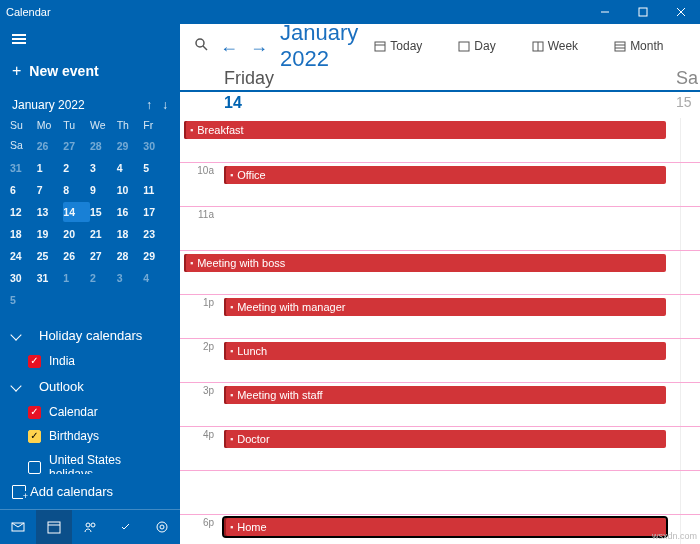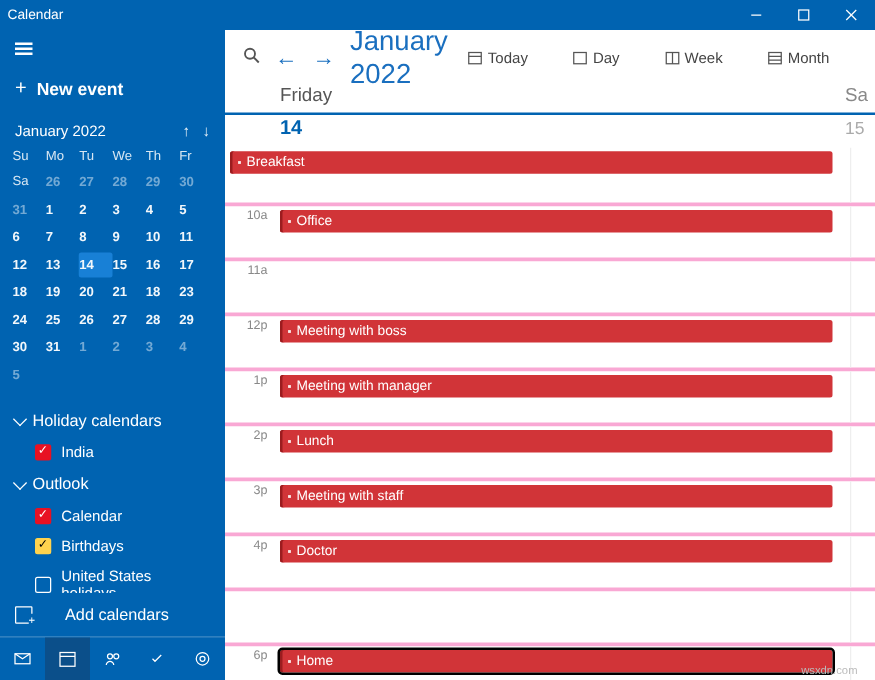--- a/index.html
+++ b/index.html
@@ -18,57 +18,57 @@
 .mini-head{display:flex;align-items:center;justify-content:space-between;padding:4px 2px;}
 .mini-head .lbl{font-size:12px;}
 .mini-head .arrows{display:flex;gap:10px;opacity:.9;}
 .mini-head .arrows span{cursor:pointer;}
 .mgrid{display:grid;grid-template-columns:repeat(6,1fr);font-size:10.5px;gap:2px 0;}
 .mgrid .dow{opacity:.85;padding:3px 0;}
 .mgrid .d{padding:4px 0;opacity:.95;cursor:pointer;border-radius:2px;font-weight:bold;}
 .mgrid .d.dim{opacity:.45;}
 .mgrid .d.sel{background:#1a82d8;}
 .sections{margin-top:12px;overflow:auto;}
-.section-head{display:flex;align-items:center;gap:6px;padding:6px 12px;font-size:13px;cursor:pointer;}
+.section-head{display:flex;align-items:center;gap:19px;padding:6px 12px;font-size:13px;cursor:pointer;}
 .chev{width:8px;height:8px;border-left:1.5px solid #fff;border-bottom:1.5px solid #fff;transform:rotate(-45deg);margin-top:-2px;}
 .cal-item{display:flex;align-items:center;gap:8px;padding:5px 12px 5px 28px;font-size:12px;cursor:pointer;}
 .cb{width:13px;height:13px;border:1.5px solid #fff;border-radius:2px;display:flex;align-items:center;justify-content:center;font-size:10px;line-height:1;}
 .cb.checked.red{background:#e81123;border-color:#e81123;color:#fff;}
 .cb.checked.yellow{background:#ffd34e;border-color:#ffd34e;color:#000;}
-.addcal{display:flex;align-items:center;gap:26px;padding:10px 12px;font-size:13px;cursor:pointer;border-top:0;margin-top:auto;}
+.addcal{display:flex;align-items:center;gap:4px;padding:10px 12px;font-size:13px;cursor:pointer;border-top:0;margin-top:auto;}
 .addcal .ico{width:14px;height:14px;border:1.5px solid #fff;border-radius:1px;position:relative;}
 .addcal .ico::after{content:"+";position:absolute;right:-3px;bottom:-3px;font-size:9px;background:#0063b1;}
 .bottombar{display:flex;gap:0;border-top:1px solid rgba(255,255,255,.25);}
 .bottombar .bbtn{flex:1;display:flex;align-items:center;justify-content:center;height:34px;cursor:pointer;}
 .bottombar .bbtn.active{background:#0b4f8a;}
 .main{flex:1;display:flex;flex-direction:column;overflow:hidden;}
 .toolbar{height:44px;display:flex;align-items:center;padding:0 6px 0 14px;gap:12px;color:#1a6fbf;}
 .toolbar .sicon{cursor:pointer;color:#555;}
 .toolbar .navarr{display:flex;gap:12px;}
 .toolbar .navarr span{cursor:pointer;font-size:18px;color:#1a6fbf;}
 .toolbar .title{font-size:22px;font-weight:400;}
 .viewbtns{margin-left:auto;display:flex;align-items:center;gap:28px;color:#444;font-size:12px;}
 .viewbtns .vb{display:flex;align-items:center;gap:4px;cursor:pointer;padding:2px 4px;}
 .viewbtns .dots{font-size:16px;cursor:pointer;padding:0 4px;}
-.dayhead{display:flex;border-bottom:2px solid #0063b1;height:24px;align-items:flex-start;padding-left:40px;font-size:15px;color:#555;}
+.dayhead{display:flex;border-bottom:2px solid #0063b1;height:24px;align-items:center;padding-left:40px;font-size:18px;color:#555;}
 .dayhead .fri{flex:1;padding:0 4px 2px;}
 .dayhead .sat{width:24px;text-align:left;padding-bottom:2px;color:#888;}
 .datehead{display:flex;padding-left:40px;height:26px;align-items:flex-start;}
 .datehead .d14{flex:1;padding:2px 4px;color:#0063b1;font-size:16px;font-weight:600;}
 .datehead .d15{width:24px;color:#aaa;font-size:14px;padding-top:2px;}
 .grid{flex:1;overflow:hidden;position:relative;}
-.row{display:flex;height:44px;border-top:3px solid #f9a8d4;}
+.row{display:flex;height:44px;border-top:1px solid #f9a8d4;}
 .row:first-child{border-top:0;}
 .row .tl{width:40px;font-size:10px;color:#888;text-align:right;padding:2px 6px 0 0;}
 .row .cell{flex:1;position:relative;padding:3px 14px 3px 4px;}
 .row .sat{width:20px;border-left:1px solid #eee;}
 .ev{background:#d13438;color:#fff;font-size:11px;border-radius:2px;padding:3px 6px;display:flex;align-items:center;gap:4px;height:18px;cursor:pointer;box-shadow:inset 2px 0 0 #9b1c1f;}
 .ev.sel{outline:2px solid #000;}
 .ev .ei{font-size:9px;opacity:.9;}
-.watermark{position:absolute;right:14px;bottom:3px;font-size:9px;color:#bbb;}
+.watermark{position:absolute;right:3px;bottom:3px;font-size:9px;color:#bbb;}
 </style>
 </head>
 <body>
 
 <div class="titlebar">
   <span>Calendar</span>
   <div class="wcontrols">
     <div class="wbtn">
         <svg width="10" height="10">
           <line x1="1" y1="5" x2="9" y2="5" stroke-width="1"></line>
@@ -293,21 +293,20 @@
             </div>
           </div>
           <div class="sat"></div>
         </div>
         <div class="row">
           <div class="tl">11a</div>
           <div class="cell"></div>
           <div class="sat"></div>
         </div>
         <div class="row">
-          <div class="tl">12p</div>
           <div class="cell">
             <div class="ev">
               <span class="ei">▪</span>
               <span>Meeting with boss</span>
             </div>
           </div>
           <div class="sat"></div>
         </div>
         <div class="row">
           <div class="tl">1p</div>

